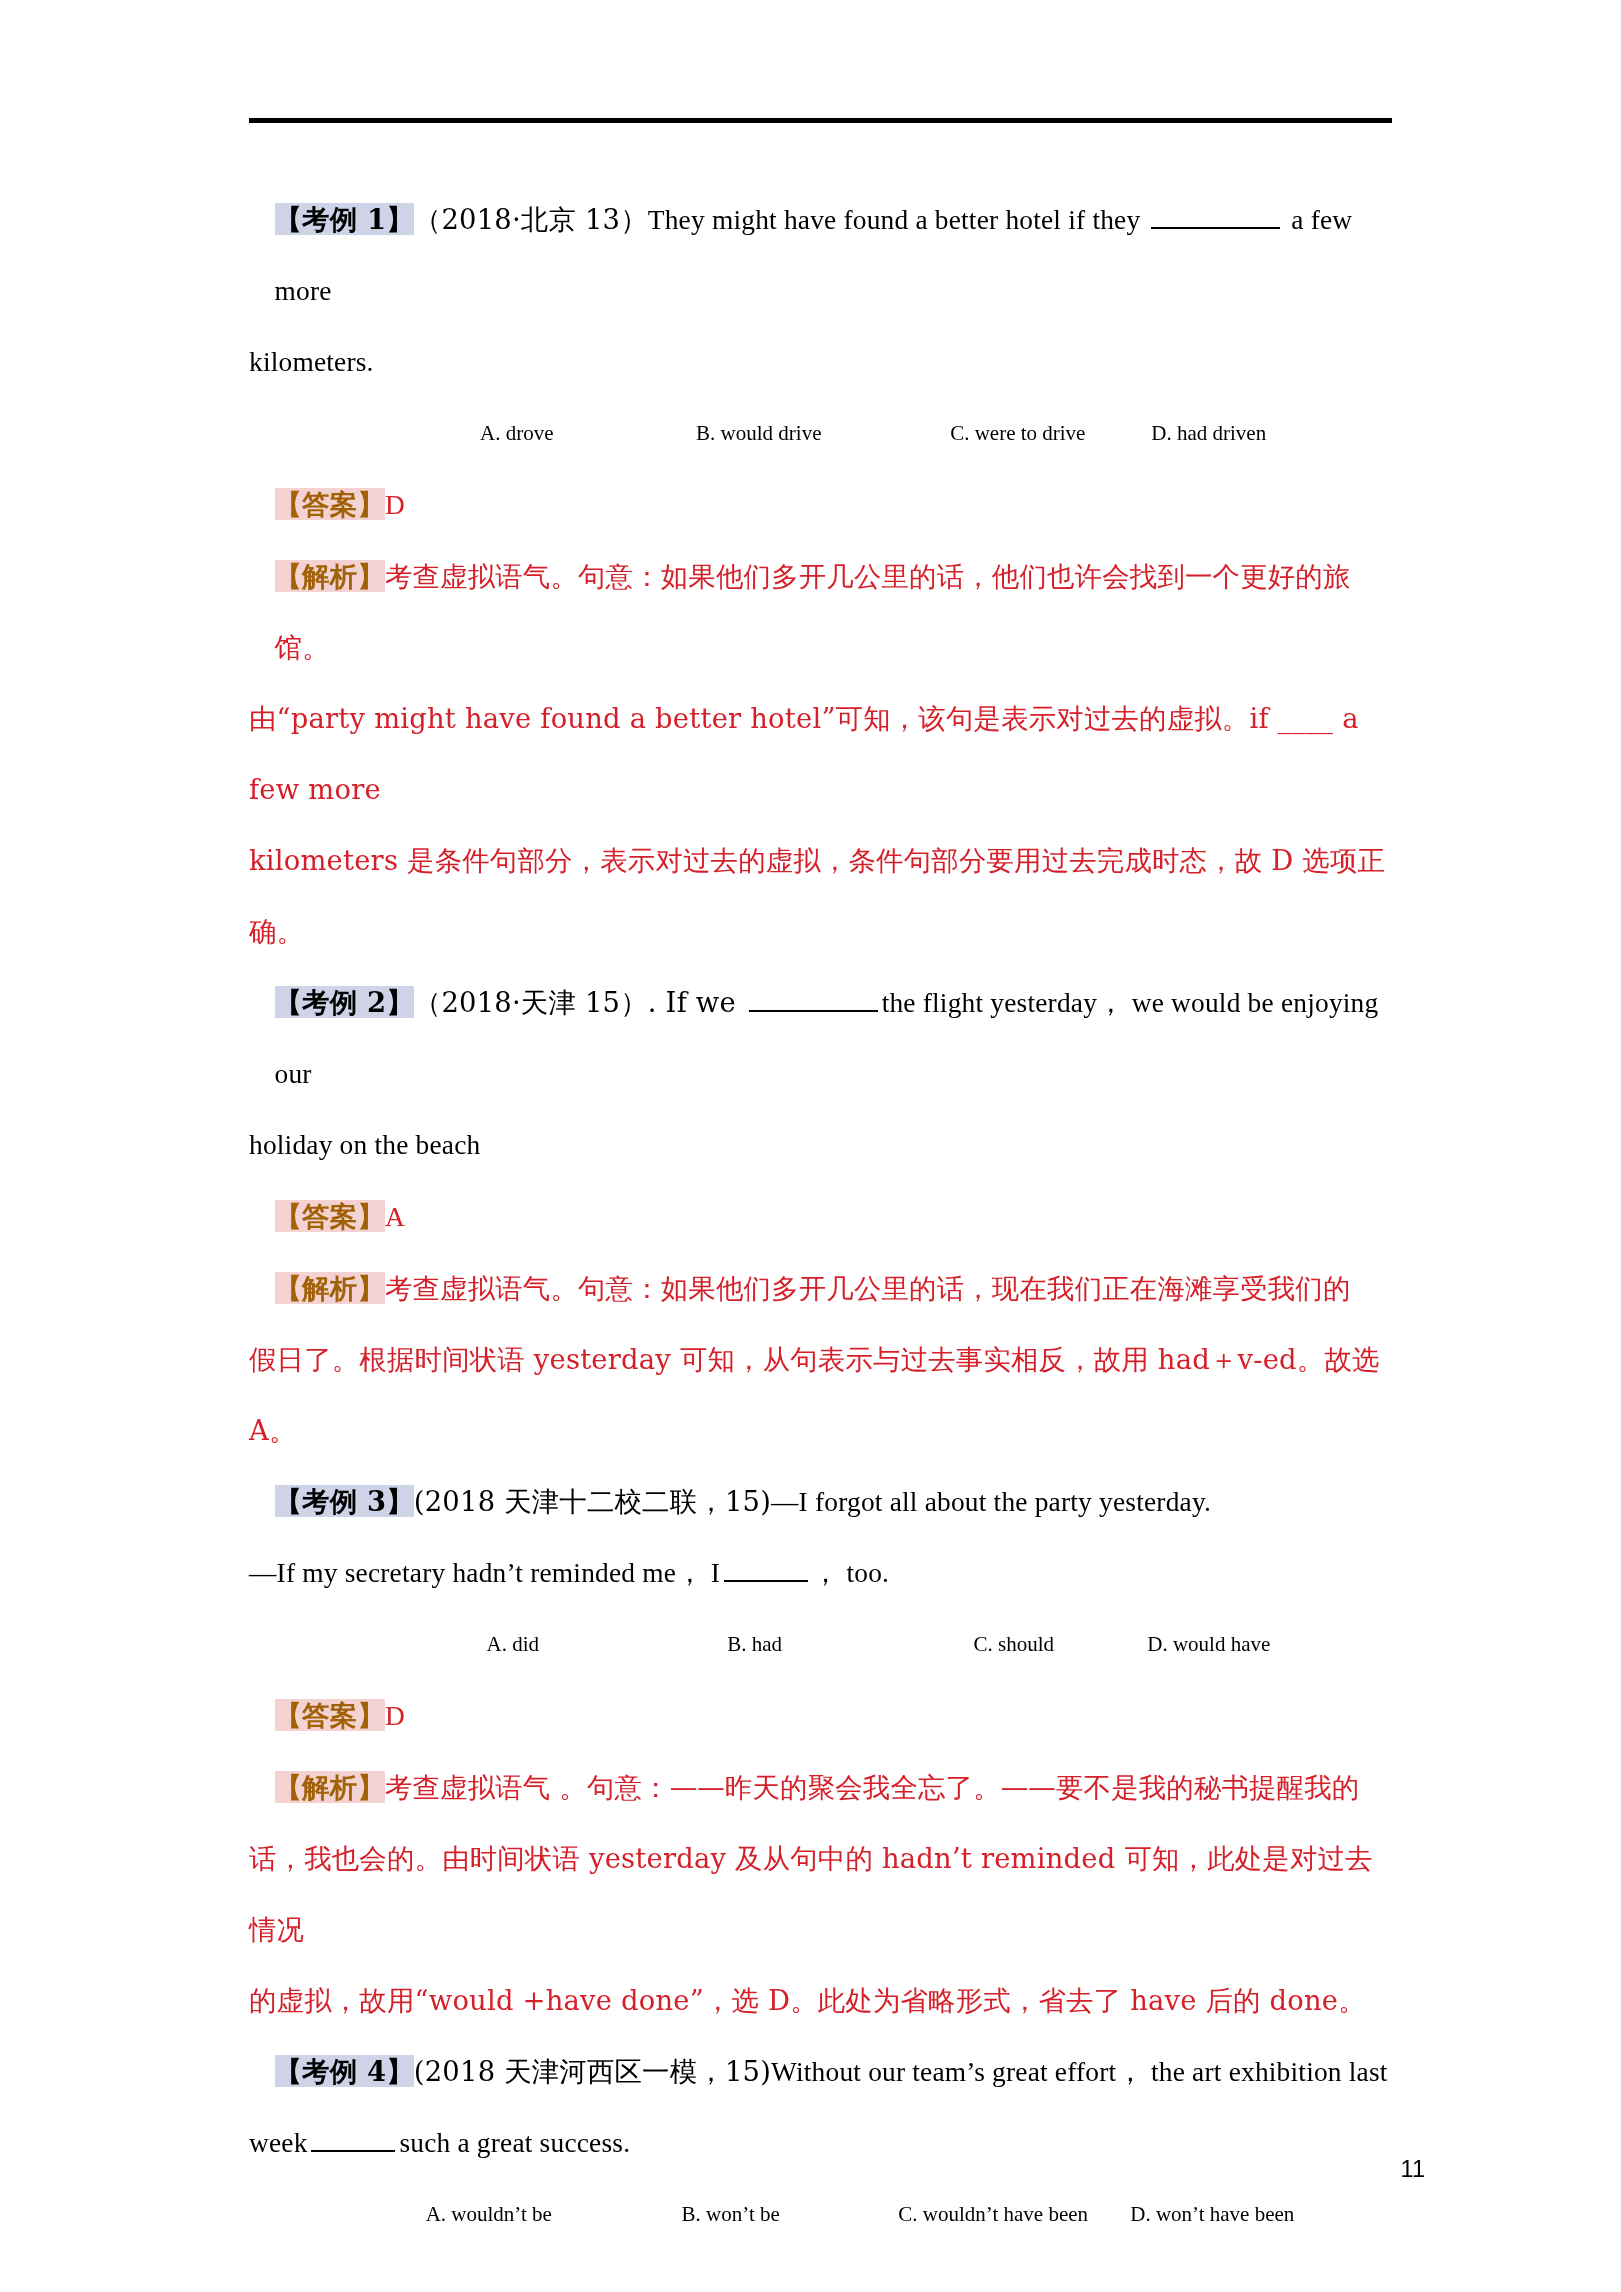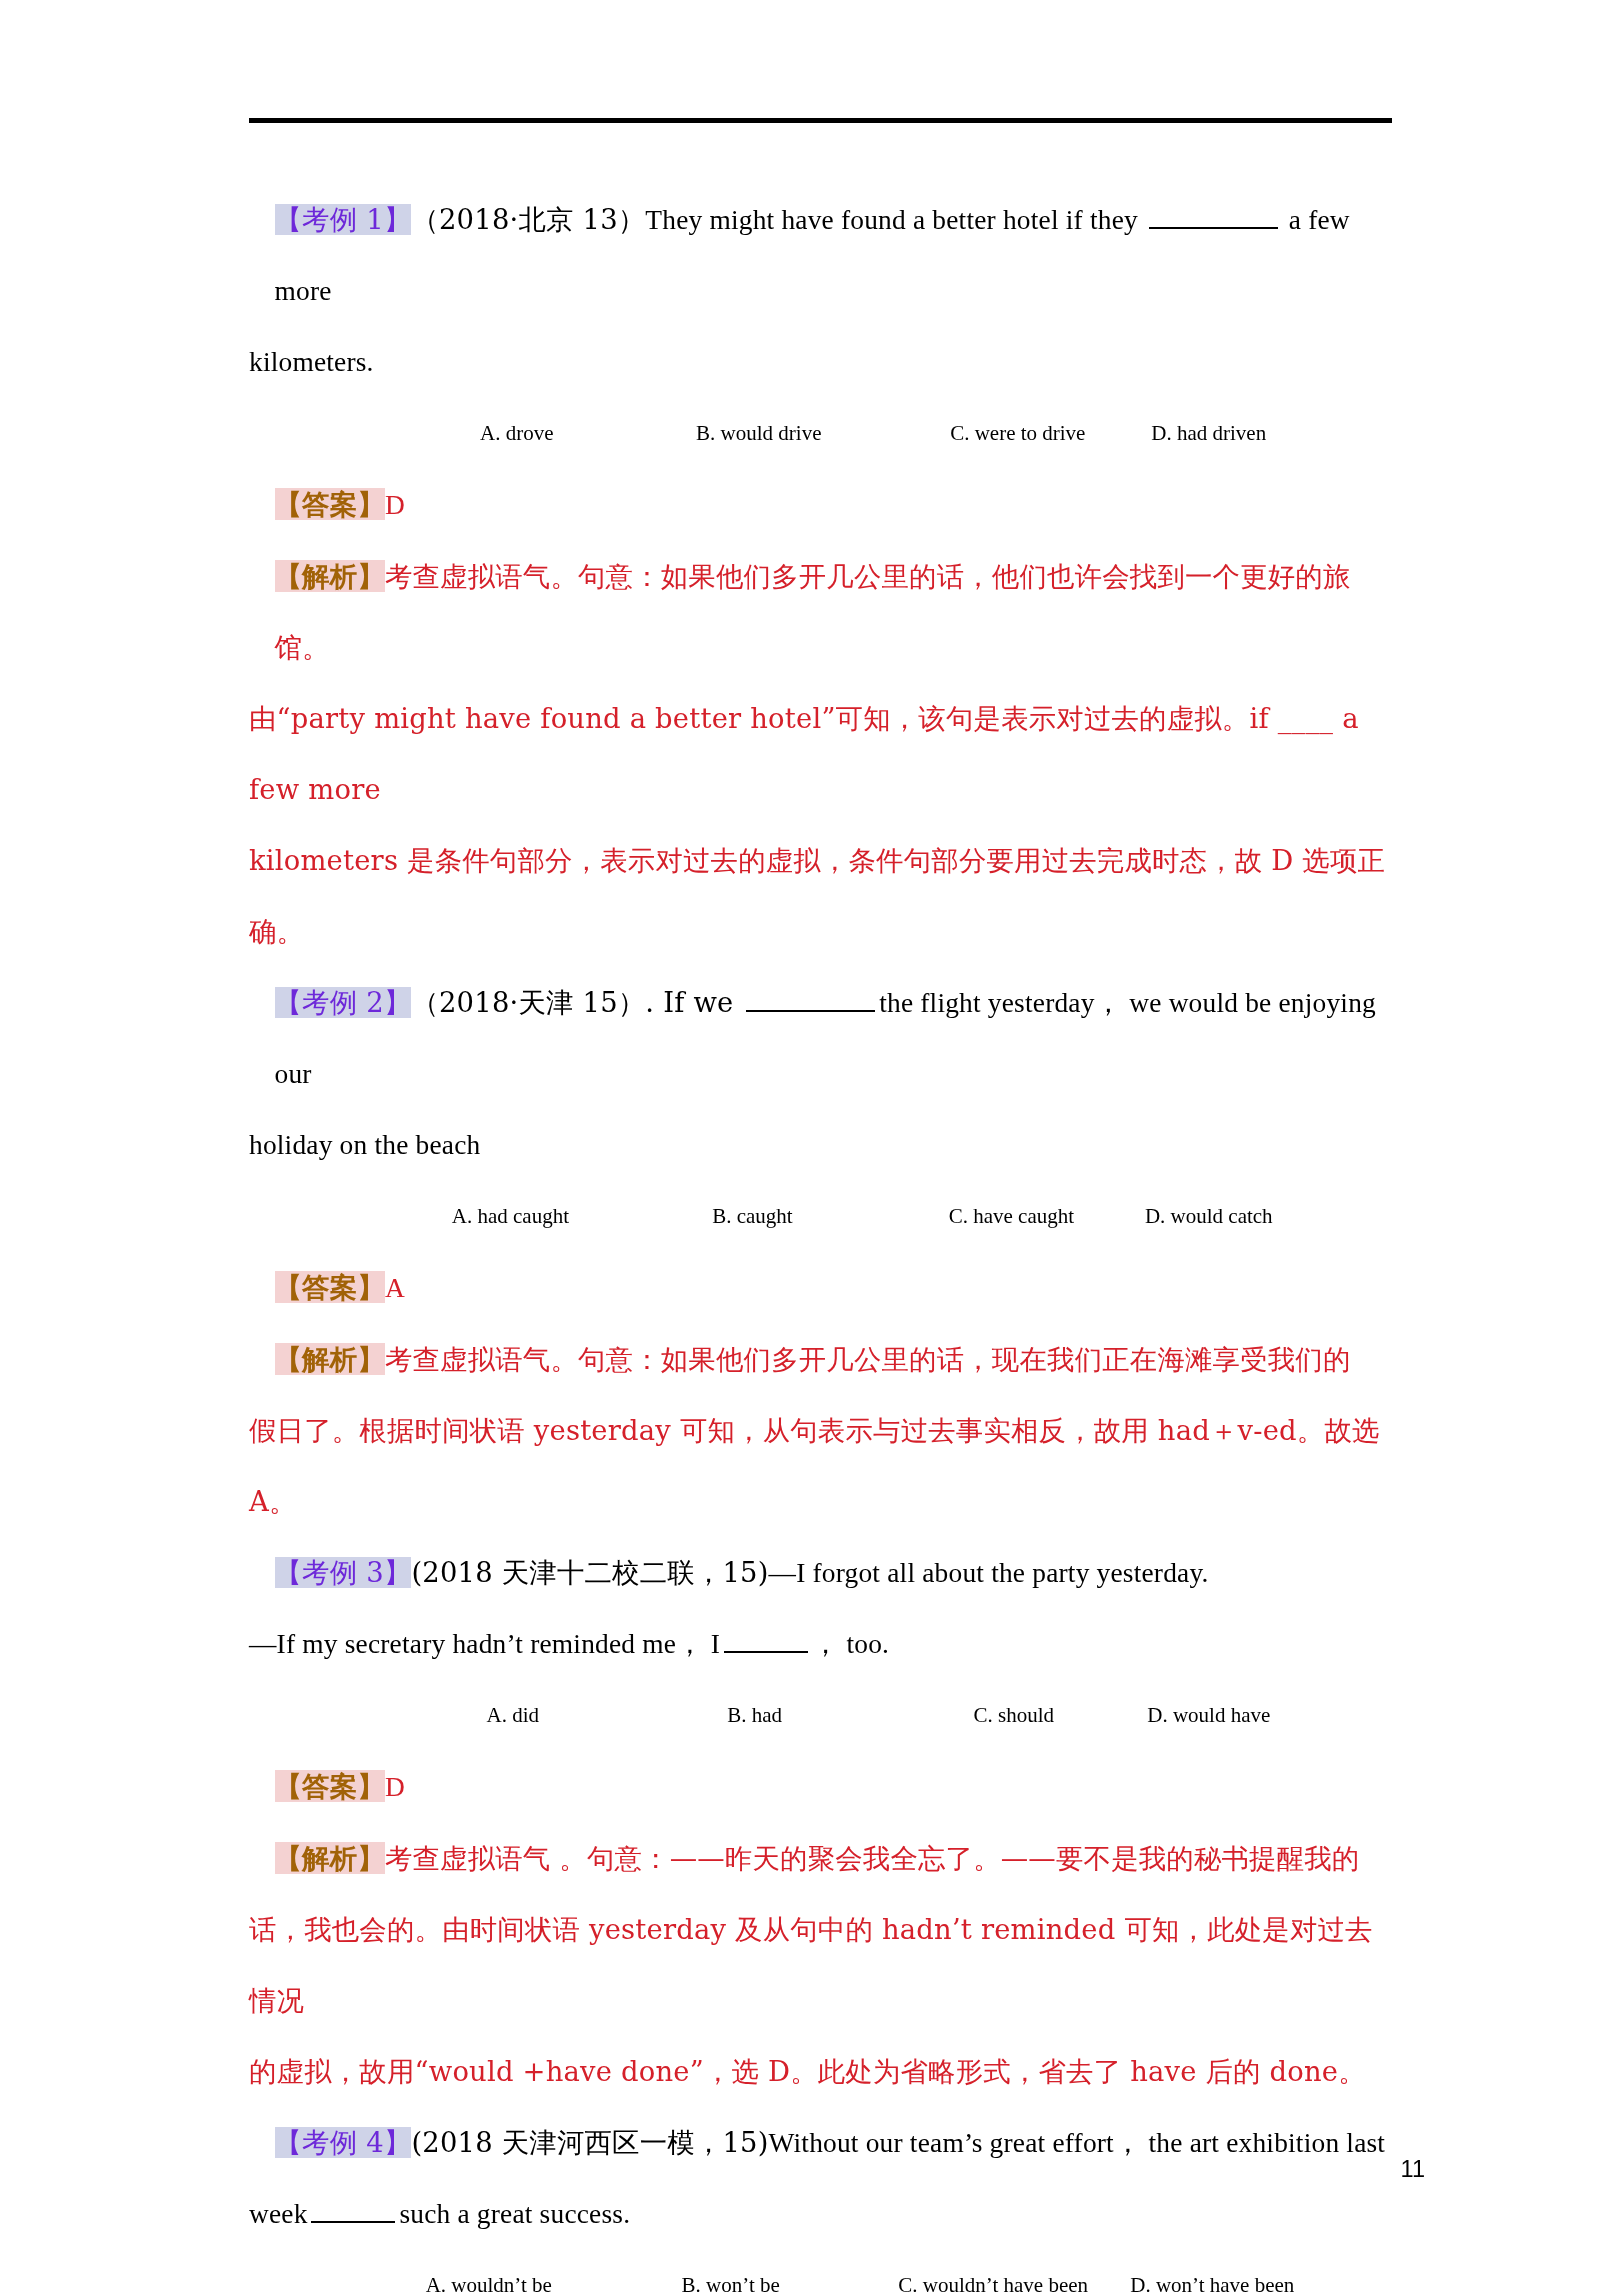--- a/index.html
+++ b/index.html
@@ -34,23 +34,23 @@
   
   .line {
     font-size: 27.4px;
     line-height: 71px;
     letter-spacing: 0.2px;
     white-space: normal;
     margin: 0;
   }
   .red { color: #d5202a; }
   .blue-tag {
-    color: #6d28d9;
+    color: #000000;
     background: #cfd3e8;
-    font-weight: normal;
+    font-weight: bold;
     font-family: "Liberation Serif", "DejaVu Serif", serif;
   }
   .red-tag {
     color: #a16207;
     background: #f4d2d2;
     font-weight: bold;
   }
   .cjk {
     font-family: "DejaVu Serif", "Liberation Serif", serif;
   }
@@ -122,23 +122,20 @@
     </div>
     <div class="line noindent red cjk">由“party might have found a better hotel”可知，该句是表示对过去的虚拟。if ____ a few more</div>
     <div class="line noindent red cjk">kilometers 是条件句部分，表示对过去的虚拟，条件句部分要用过去完成时态，故 D 选项正</div>
     <div class="line noindent red cjk">确。</div>
 
     <div class="line indent">
       <span class="blue-tag cjk">【考例 2】</span><span class="cjk">（2018·天津 15）. If we </span><span class="blank b-long"></span><span>the flight yesterday， we would be enjoying our</span>
     </div>
     <div class="line noindent">holiday on the beach</div>
 
-    <div class="options">
-      <span class="opt opt-a">A. had caught</span><span class="opt opt-b">B. caught</span><span class="opt opt-c">C. have caught</span><span class="opt opt-d">D. would catch</span>
-    </div>
 
     <div class="line indent red">
       <span class="red-tag cjk">【答案】</span><span>A</span>
     </div>
 
     <div class="line indent red cjk">
       <span class="red-tag cjk">【解析】</span><span>考查虚拟语气。句意：如果他们多开几公里的话，现在我们正在海滩享受我们的</span>
     </div>
     <div class="line noindent red cjk">假日了。根据时间状语 yesterday 可知，从句表示与过去事实相反，故用 had＋v-ed。故选 A。</div>
 

